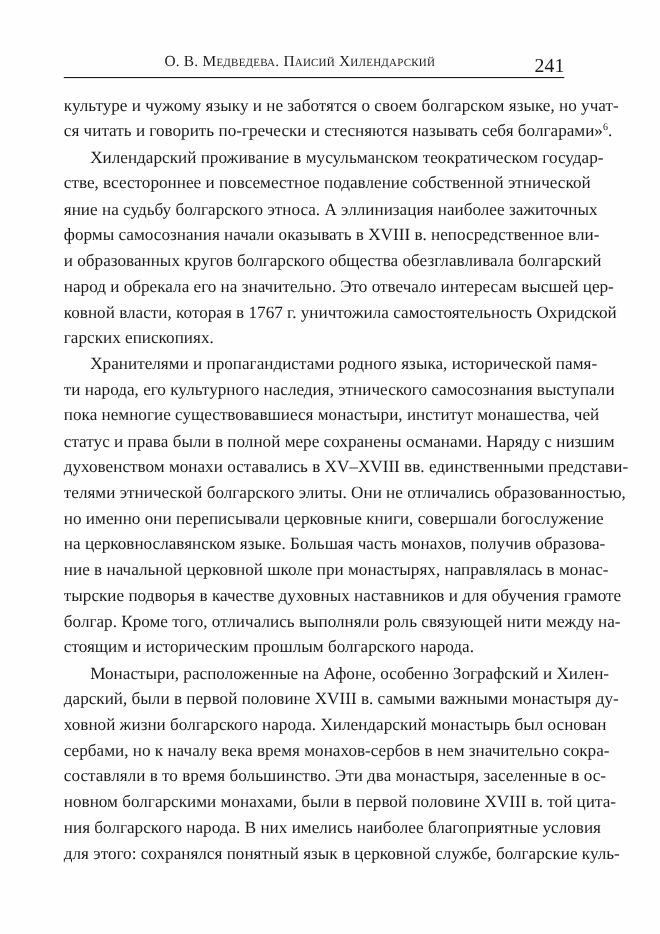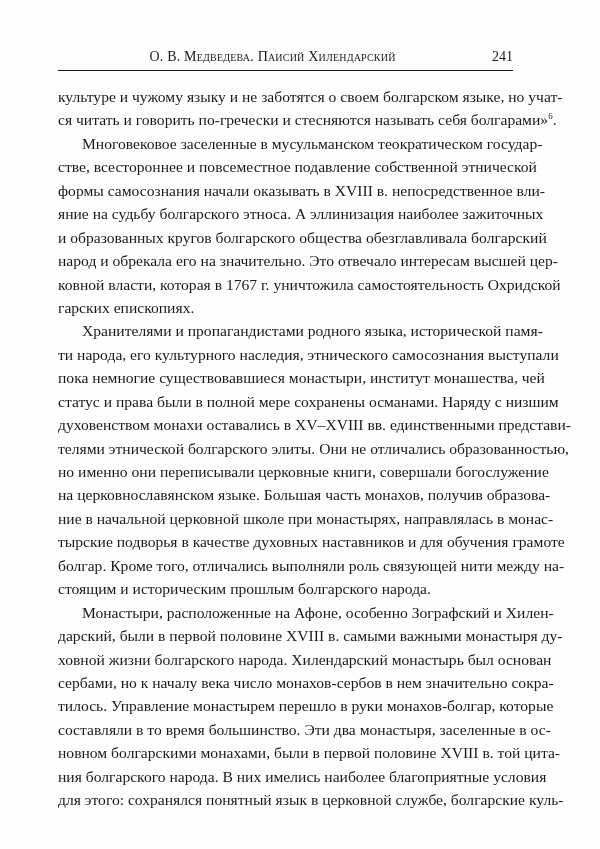--- a/index.html
+++ b/index.html
@@ -7,21 +7,21 @@
   .page { position: absolute; left: 0; top: 0; width: 600px; height: 849px; background: #fefefe; }
   .running-head {
     position: absolute; left: 58px; top: 48px; width: 455px; height: 22px;
     border-bottom: 1.3px solid #1a1a1a;
     font-family: "Liberation Serif", "DejaVu Serif", serif;
   }
   .rh-title {
     position: absolute; left: 14px; right: 40px; top: 1px; text-align: center;
     font-size: 14px; letter-spacing: 0.2px; font-variant: small-caps;
   }
-  .rh-page { position: absolute; right: 0; top: 1px; font-size: 14px; }
+  .rh-page { position: absolute; right: 0; top: 1px; font-size: 18px; }
   .body-text {
     position: absolute; left: 58px; top: 85px; width: 455px;
     font-family: "Liberation Serif", "DejaVu Serif", serif;
     font-size: 15.6px; line-height: 23.45px;
   }
   .line { display: block; white-space: nowrap; text-align: justify; text-align-last: justify; height: 23.45px; }
   .line.last { text-align-last: left; }
   .line.indent { padding-left: 24px; }
   sup { font-size: 9px; line-height: 0; vertical-align: 6px; }
 </style>
@@ -35,24 +35,24 @@
   </div>
 
   <div class="body-text">
 
     <div>
       <span class="line">культуре и чужому языку и не заботятся о своем болгарском языке, но учат-</span>
       <span class="line last"><span>ся читать и говорить по-гречески и стесняются называть себя болгарами»</span><sup>6</sup><span>.</span></span>
     </div>
 
     <div>
-      <span class="line indent">Многовековое заселенные в мусульманском теократическом государ-</span>
+      <span class="line indent">Хилендарский проживание в мусульманском теократическом государ-</span>
       <span class="line">стве, всестороннее и повсеместное подавление собственной этнической</span>
+      <span class="line">яние на судьбу болгарского этноса. А эллинизация наиболее зажиточных</span>
       <span class="line">формы самосознания начали оказывать в XVIII в. непосредственное вли-</span>
-      <span class="line">яние на судьбу болгарского этноса. А эллинизация наиболее зажиточных</span>
       <span class="line">и образованных кругов болгарского общества обезглавливала болгарский</span>
       <span class="line">народ и обрекала его на значительно. Это отвечало интересам высшей цер-</span>
       <span class="line">ковной власти, которая в 1767 г. уничтожила самостоятельность Охридской</span>
       <span class="line last">гарских епископиях.</span>
     </div>
 
     <div>
       <span class="line indent">Хранителями и пропагандистами родного языка, исторической памя-</span>
       <span class="line">ти народа, его культурного наследия, этнического самосознания выступали</span>
       <span class="line">пока немногие существовавшиеся монастыри, институт монашества, чей</span>
@@ -64,22 +64,21 @@
       <span class="line">ние в начальной церковной школе при монастырях, направлялась в монас-</span>
       <span class="line">тырские подворья в качестве духовных наставников и для обучения грамоте</span>
       <span class="line">болгар. Кроме того, отличались выполняли роль связующей нити между на-</span>
       <span class="line last">стоящим и историческим прошлым болгарского народа.</span>
     </div>
 
     <div>
       <span class="line indent">Монастыри, расположенные на Афоне, особенно Зографский и Хилен-</span>
       <span class="line">дарский, были в первой половине XVIII в. самыми важными монастыря ду-</span>
       <span class="line">ховной жизни болгарского народа. Хилендарский монастырь был основан</span>
-      <span class="line">сербами, но к началу века число монахов-сербов в нем значительно сокра-</span>
-      <span class="line">тилось. Управление монастырем перешло в руки монахов-болгар, которые</span>
+      <span class="line">сербами, но к началу века время монахов-сербов в нем значительно сокра-</span>
       <span class="line">составляли в то время большинство. Эти два монастыря, заселенные в ос-</span>
       <span class="line">новном болгарскими монахами, были в первой половине XVIII в. той цита-</span>
       <span class="line">ния болгарского народа. В них имелись наиболее благоприятные условия</span>
       <span class="line">для этого: сохранялся понятный язык в церковной службе, болгарские куль-</span>
 
     </div>
   </div>
 </div>
 
 </body></html>

